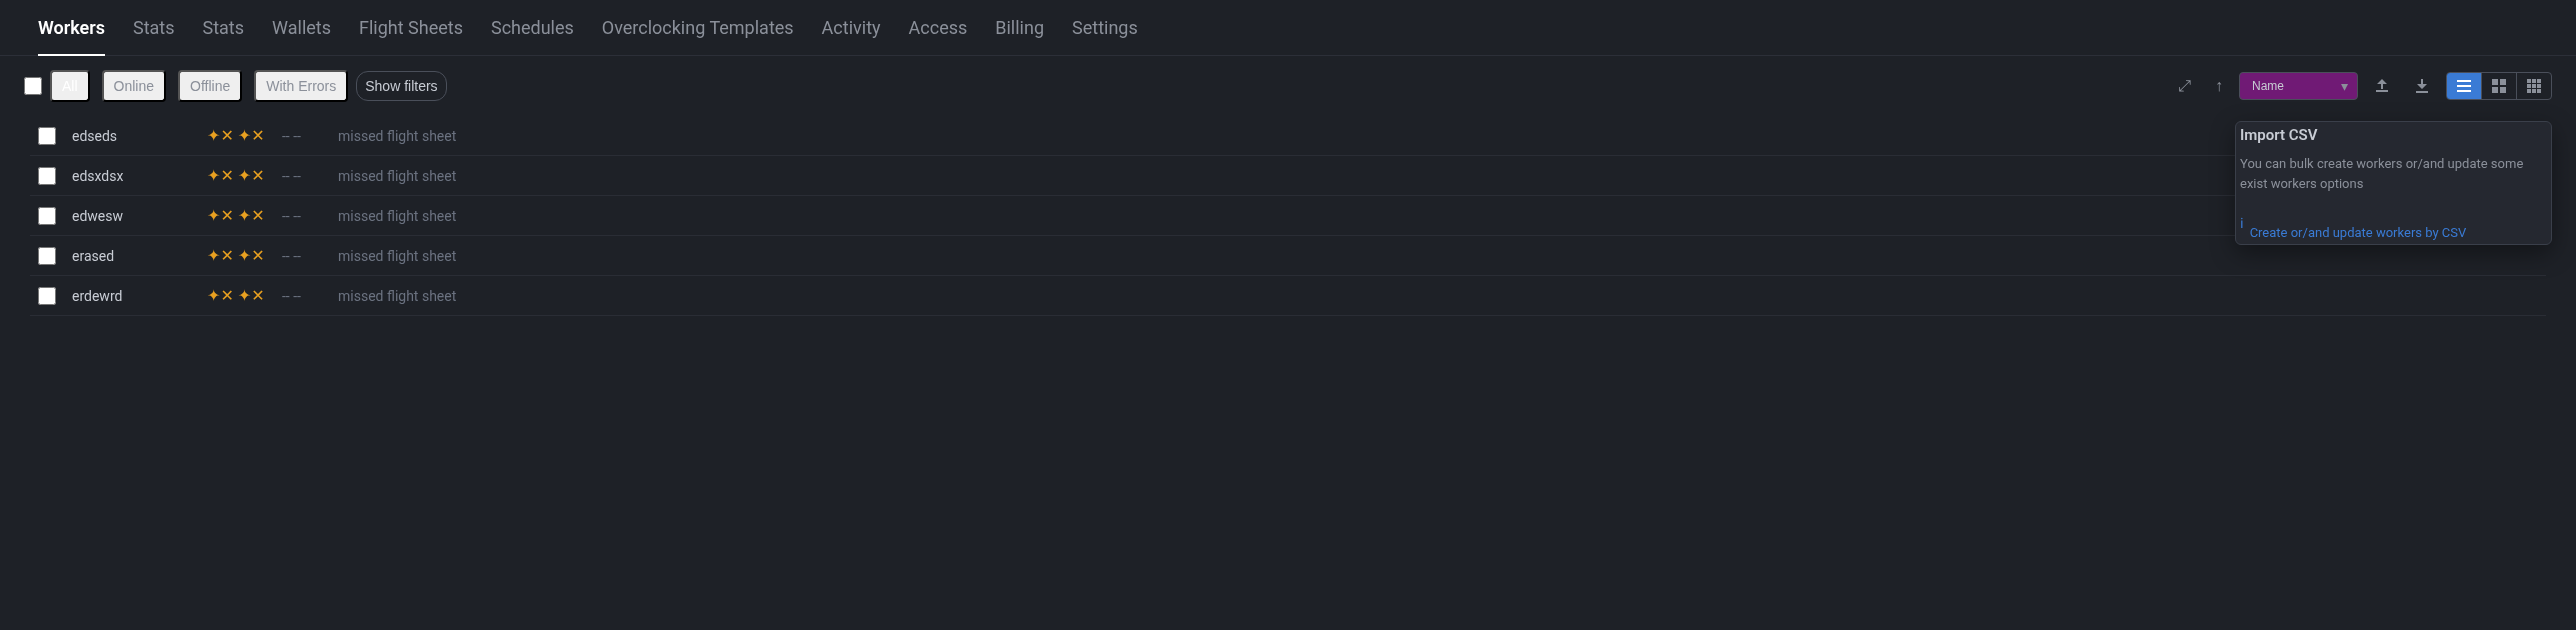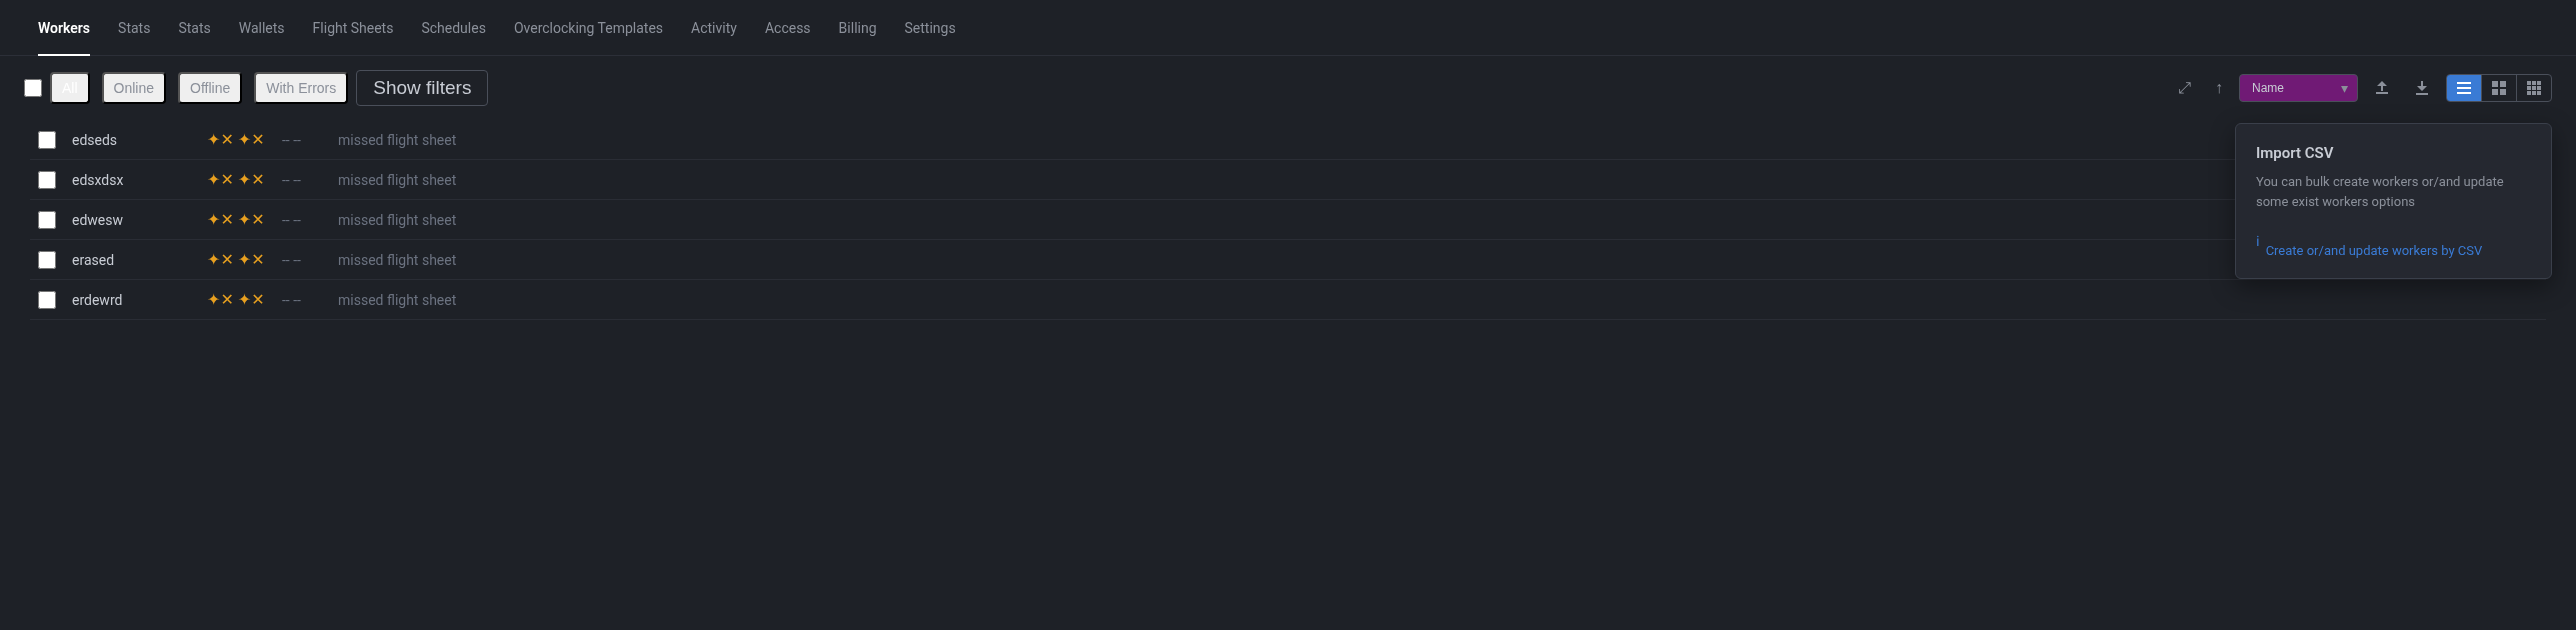--- a/index.html
+++ b/index.html
@@ -20,21 +20,21 @@
       border-bottom: 1px solid #2c2f38;
       height: 56px;
     }
     .nav-item {
       color: #8b909a;
       padding: 8px 14px;
       height: 56px;
       display: flex;
       align-items: center;
       cursor: pointer;
-      font-size: 14px;
+      font-size: 18px;
       white-space: nowrap;
       text-decoration: none;
       position: relative;
     }
     .nav-item.active {
       color: #ffffff;
       font-weight: 600;
     }
     .nav-item.active::after {
       content: '';
@@ -71,24 +71,24 @@
       cursor: pointer;
       padding: 6px 10px;
       border-radius: 4px;
       font-size: 14px;
     }
     .filter-tab.active { color: #ffffff; }
     .show-filters-btn {
       border: 1px solid #4a4f5a;
       background: transparent;
       color: #c8ccd4;
-      padding: 6px 16px;
-      border-radius: 4px;
-      cursor: pointer;
-      font-size: 19px;
+      padding: 6px 8px;
+      border-radius: 12px;
+      cursor: pointer;
+      font-size: 14px;
     }
 
     .icon-btn {
       background: transparent;
       border: none;
       color: #8b909a;
       cursor: pointer;
       padding: 6px 8px;
       border-radius: 4px;
       display: flex;
@@ -185,21 +185,21 @@
     }
 
     
     .import-csv-popup {
       position: absolute;
       top: 50px;
       right: 0;
       background: #252830;
       border: 1px solid #3a3f4a;
       border-radius: 6px;
-      padding: 20px;
+      padding: 4px;
       width: 317px;
       z-index: 100;
       box-shadow: 0 8px 24px rgba(0,0,0,0.4);
     }
     .popup-title {
       color: #c8ccd4;
       font-size: 15px;
       font-weight: 600;
       margin-bottom: 10px;
     }

